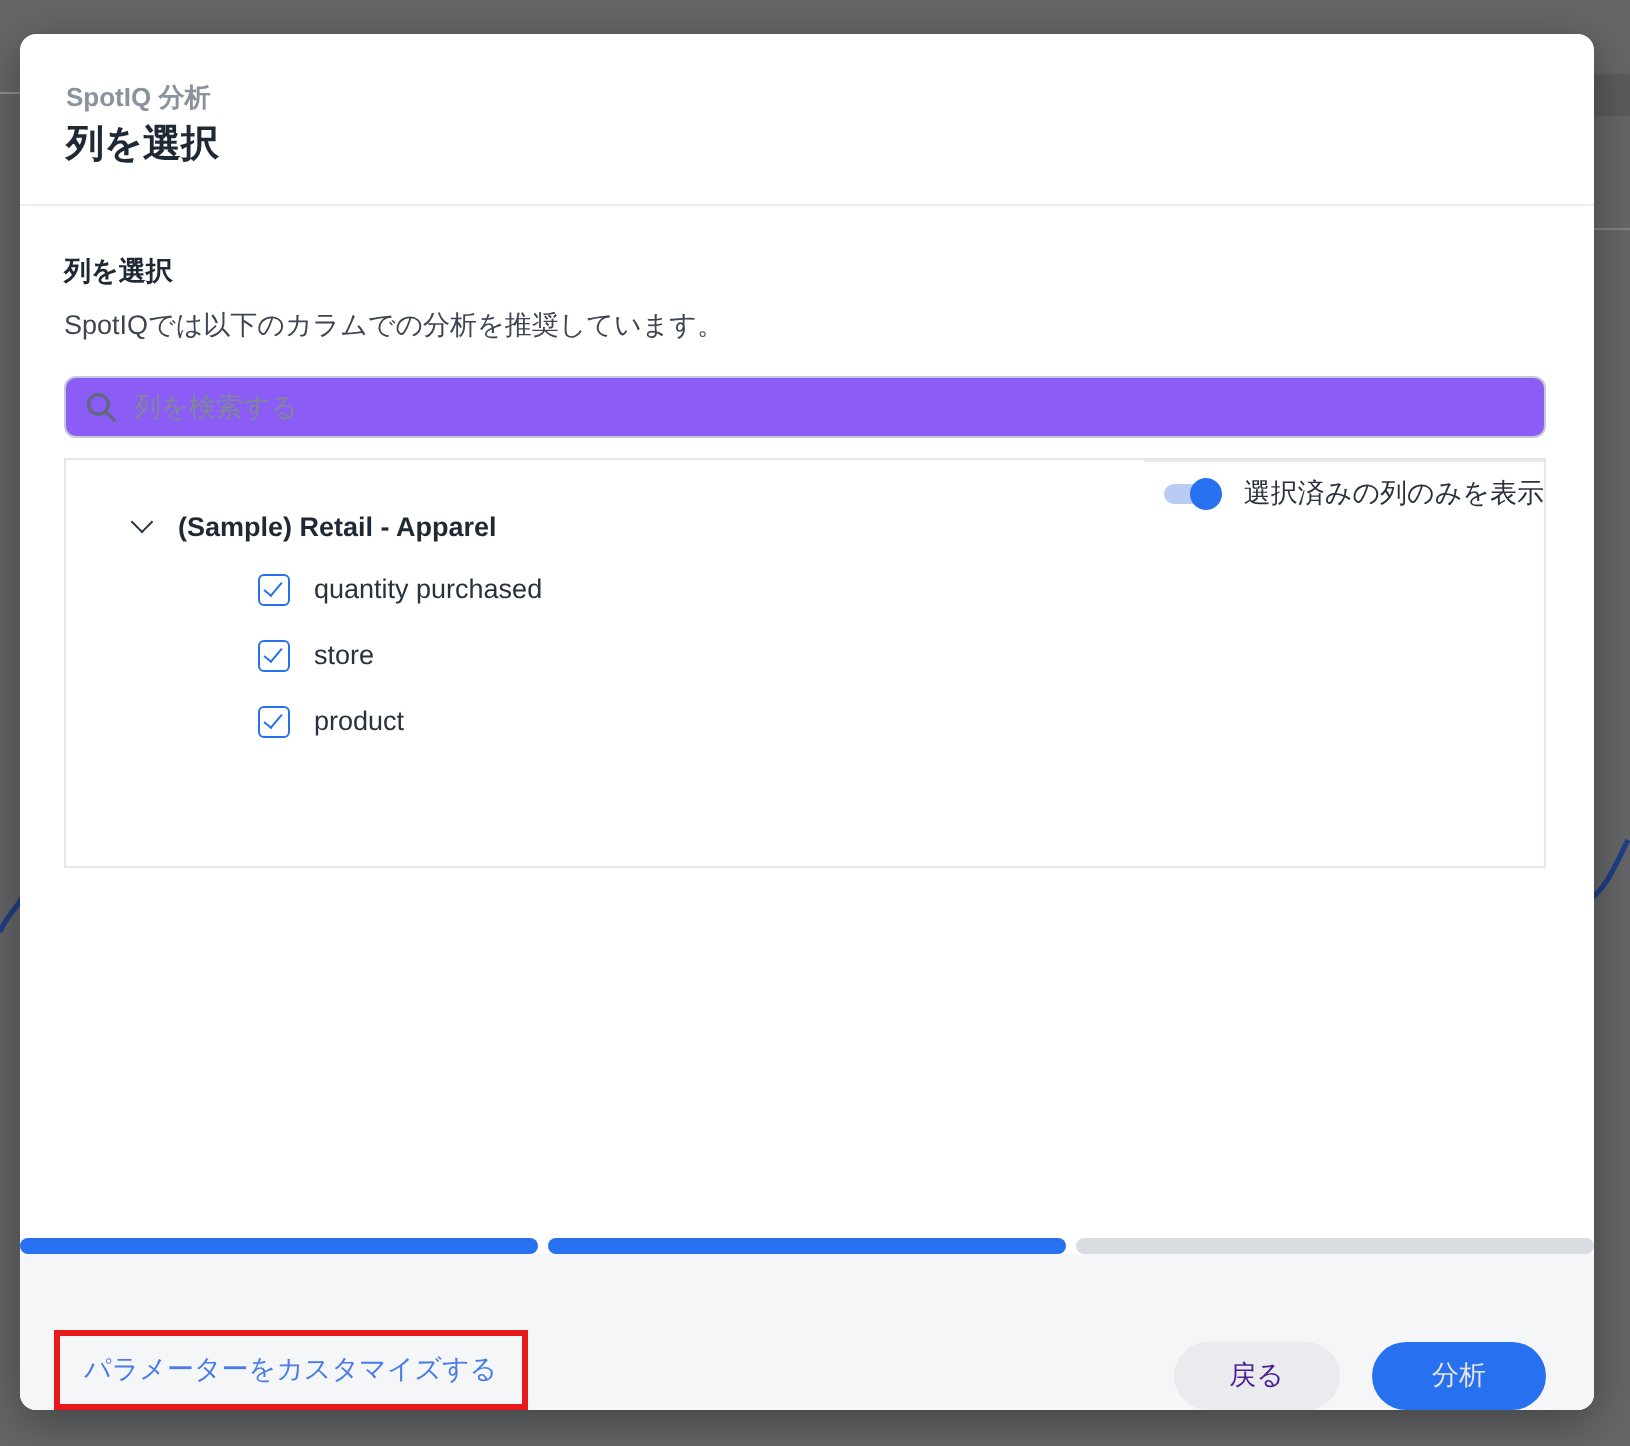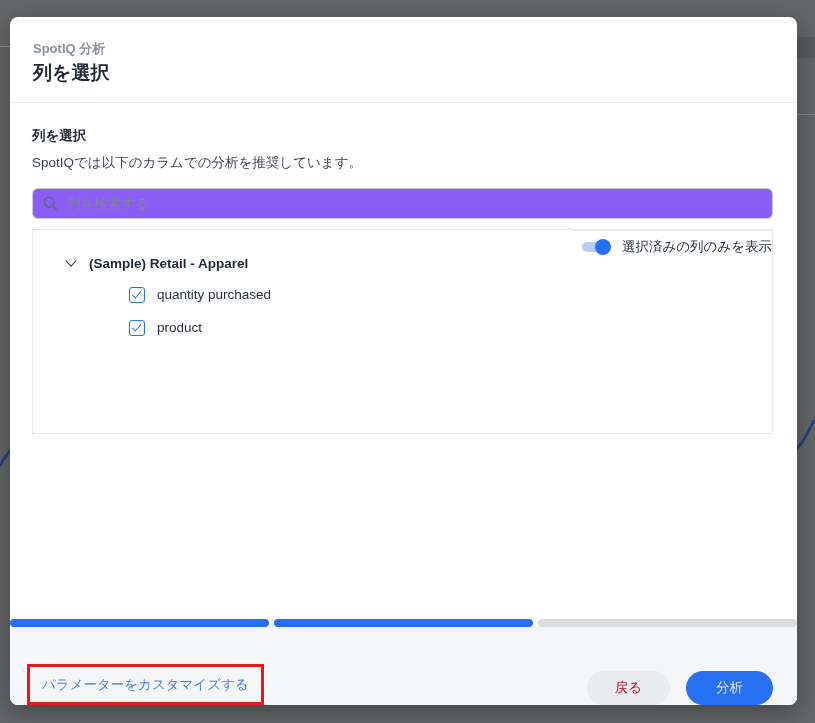--- a/index.html
+++ b/index.html
@@ -84,21 +84,21 @@
 
   
   .modal-footer {
     height:78px; background:#f5f6f8; display:flex; align-items:flex-end;
     justify-content:space-between; padding:0 24px 0 17px;
   }
   .annotation-box { border:3px solid #e8191c; padding:8px 12px; }
   .customize-link { font-size:13.5px; color:#4a7ce8; cursor:pointer; text-decoration:none; }
   .footer-buttons { display:flex; gap:16px; align-items:center; }
   .btn { height:34px; border:none; border-radius:18px; font-size:13.5px; cursor:pointer; font-family:inherit; }
-  .btn-back { background:#e9ebef; color:#b91c1c; padding:0 28px; }
+  .btn-back { background:#e9ebef; color:#4c1d95; padding:0 28px; }
   .btn-analyze { background:#2770EF; color:#e5e5e5; padding:0 30px; }
 </style>
 </head>
 <body>
 
 <div class="backdrop-line-left"></div>
 <div class="backdrop-line-right"></div>
 <div class="backdrop-patch-right"></div>
 <svg class="curve-svg curve-left" width="12" height="26">
   <path d="M0,22 C3,14 7,12 11,5" stroke="#203f86" stroke-width="2.6" fill="none"></path>
@@ -132,20 +132,24 @@
           <span class="chevron"></span>
           <span class="tree-group-label">(Sample) Retail - Apparel</span>
         </div>
 
         <div class="tree-item">
           <span class="checkbox checked"></span>
           <span class="tree-item-label">quantity purchased</span>
         </div>
         <div class="tree-item">
           <span class="checkbox checked"></span>
+          <span class="tree-item-label">store</span>
+        </div>
+        <div class="tree-item">
+          <span class="checkbox checked"></span>
           <span class="tree-item-label">product</span>
         </div>
       </div>
 
       <div class="toggle-row">
         <span class="toggle on">
           <span class="toggle-knob"></span>
         </span>
         <span class="toggle-label">選択済みの列のみを表示</span>
       </div>

